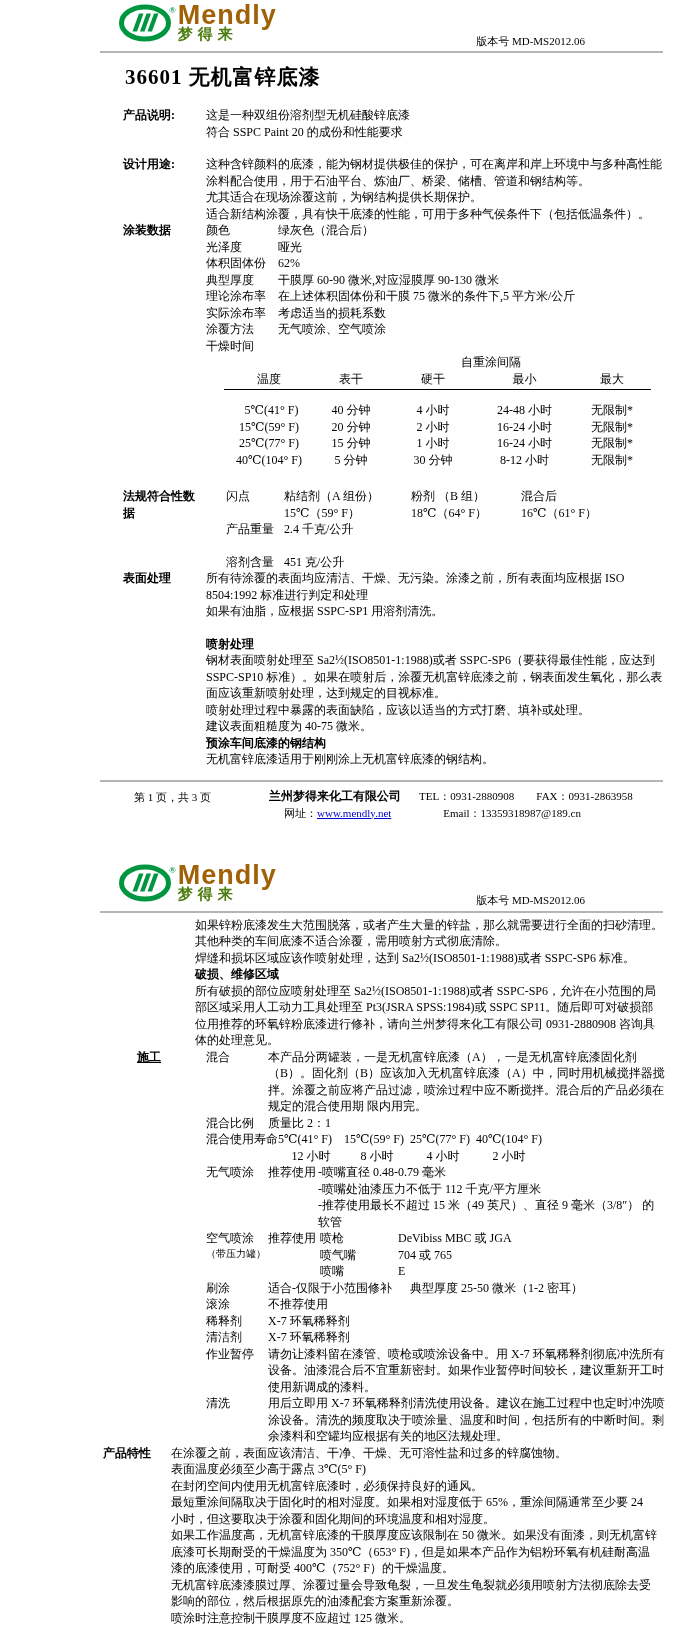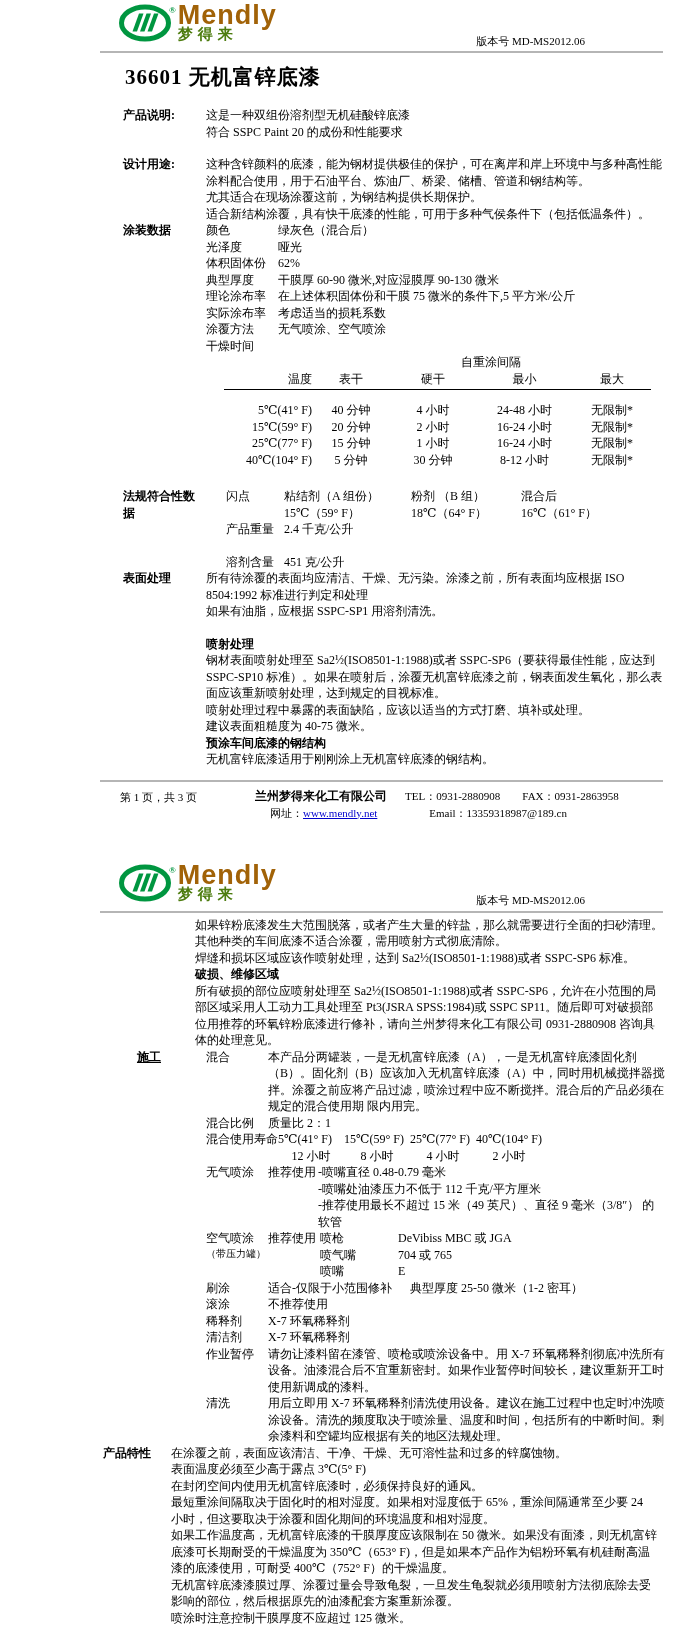--- a/index.html
+++ b/index.html
@@ -26,21 +26,21 @@
   .sec-label-wide{flex:none;width:82px;margin-left:123px;font-weight:bold;}
   .sec-body{flex:1;min-width:0;}
   .kv{display:flex;}
   .kv .k{flex:none;width:72px;}
   .kv .v{flex:1;min-width:0;}
   
   .dry-table{margin-left:18px;width:427px;}
   .dry-group{margin-left:237px;width:110px;}
   .dry-grid{display:grid;grid-template-columns:88px 78px 86px 97px 78px;}
   .dry-grid .c{text-align:center;}
-  .dry-grid .c1{text-align:right;padding-left:2px;}
+  .dry-grid .c1{text-align:center;padding-left:2px;}
   .dry-head{border-bottom:1.5px solid #000;padding-bottom:2px;}
   .dry-rows{padding-top:12px;}
   .dry-rows .c1{padding-left:7px;}
   
   .reg-row{display:flex;margin-left:10px;}
   .reg-c1{flex:none;width:58px;}
   .reg-c2{flex:none;width:127px;}
   .reg-c3{flex:none;width:110px;}
   .reg-c4{flex:1;}
   
@@ -56,21 +56,21 @@
   .sub-kv{display:flex;}
   .sub-k{flex:none;width:78px;padding-left:2px;}
   .air-sub{font-size:10px;line-height:14px;}
   .brush-note{margin-left:18px;}
   
   .feat-label{flex:none;width:57px;margin-left:103px;font-weight:bold;}
   
   .indent-para{margin:0 22px 0 195px;}
   
   .pagefoot{display:flex;margin:6px 24px 0 120px;font-size:11px;line-height:17px;}
-  .foot-page{flex:none;width:135px;padding-top:1px;}
+  .foot-page{flex:none;width:135px;padding-top:1px;margin-left:14px;}
   .foot-center{flex:1;text-align:left;}
   .foot-line1{display:flex;}
   .foot-company{font-weight:bold;font-size:12px;flex:none;}
   .foot-tel{margin-left:18px;flex:none;}
   .foot-fax{margin-left:22px;flex:none;}
   .foot-line2{display:flex;margin-left:15px;}
   .foot-web-label{flex:none;}
   a.foot-link{color:#0000cc;text-decoration:underline;}
   .foot-email{margin-left:52px;flex:none;}
   .gap4{height:4px;}.gap12{height:12px;}.gap16{height:16px;}.gap20{height:20px;}

